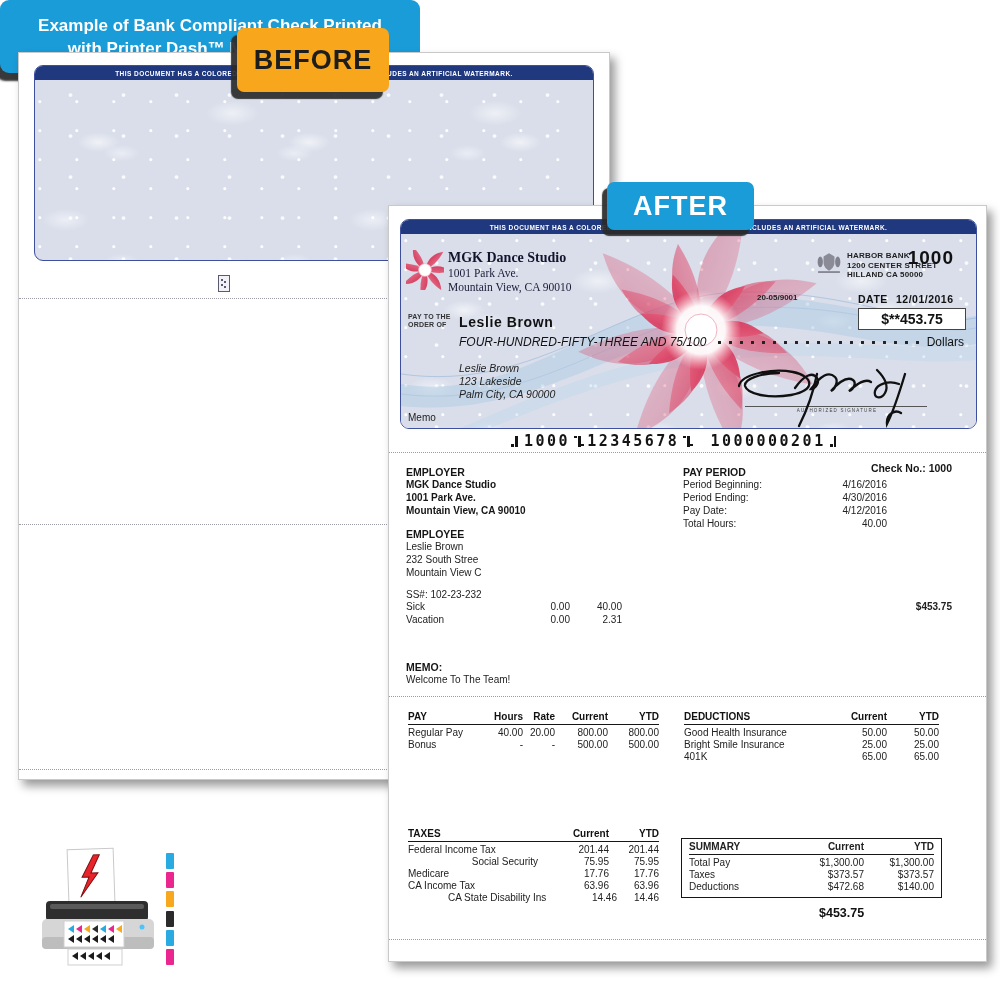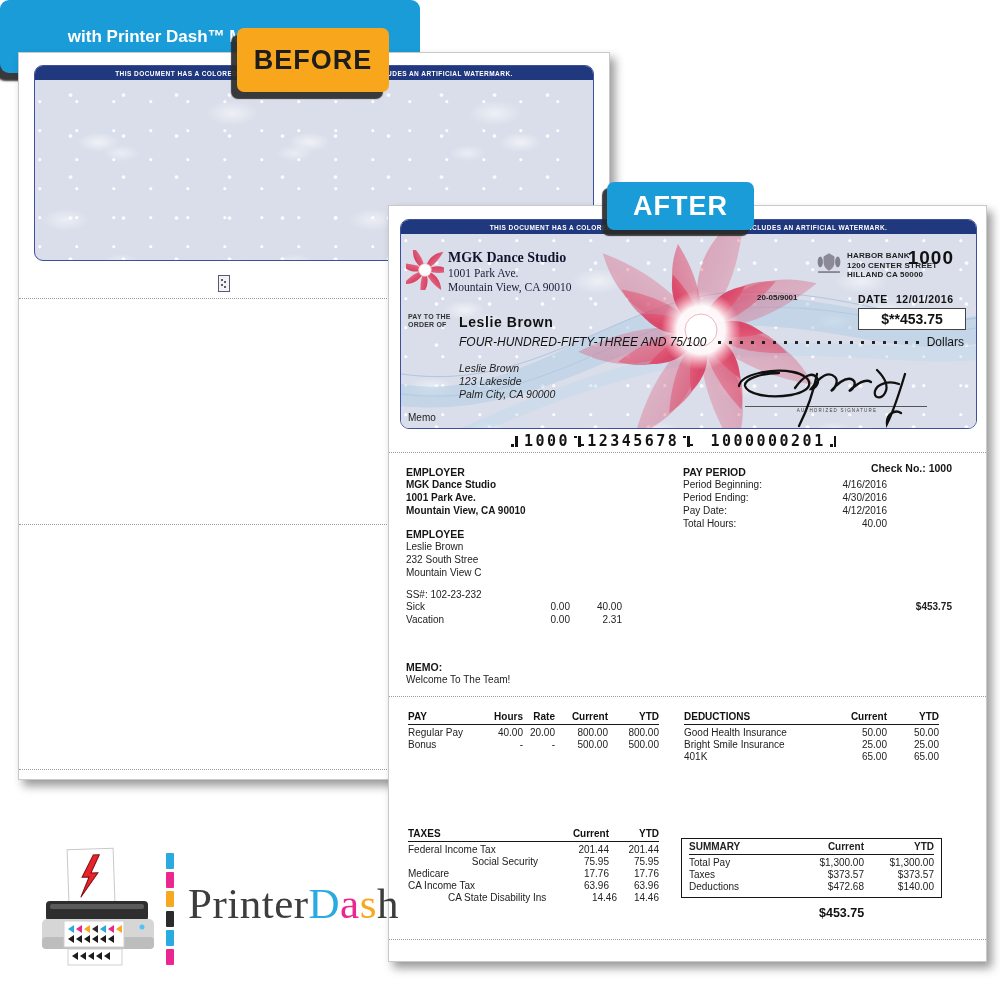--- a/index.html
+++ b/index.html
@@ -402,20 +402,21 @@
     </div>
   </div>
   <div class="abs netpay" style="left:430px;top:700px;">$453.75</div>
 
   <div class="dotted" style="top:733px;"></div>
 </div>
 
 <div id="badge-before" class="badge">BEFORE</div>
 <div id="badge-after" class="badge">AFTER</div>
 <div id="callout">
+  <div>Example of Bank Compliant Check Printed</div>
   <div>with Printer Dash™ MICR Black Ink</div>
 </div>
 
 <div id="pd-logo" class="abs">
   <svg width="120" height="125" viewBox="0 0 120 125">
 
     <g transform="rotate(-2 52 30)">
       <rect x="30" y="4" width="46" height="58" fill="#ffffff" stroke="#c9c9c9"></rect>
       <polygon points="56,10 44,32 51,32 42,52 60,28 53,28 62,10" fill="#E8232A" stroke="#7c0f12" stroke-width="1"></polygon>
     </g>
@@ -454,16 +455,13 @@
     </g>
   </svg>
   <div class="pd-dashes">
     <div class="pd-dash" style="height:16px;background:#29ABE2;"></div>
     <div class="pd-dash" style="height:16px;background:#EC268F;"></div>
     <div class="pd-dash" style="height:16px;background:#F7A81E;"></div>
     <div class="pd-dash" style="height:16px;background:#2b2b2b;"></div>
     <div class="pd-dash" style="height:16px;background:#29ABE2;"></div>
     <div class="pd-dash" style="height:16px;background:#EC268F;"></div>
   </div>
-  <div class="pd-text">
-    <span>Printer</span><span style="color:#29ABE2;">D</span><span style="color:#EC268F;">a</span><span style="color:#F7A81E;">s</span><span>h</span>
-  </div>
 </div>
 
 </body></html>

